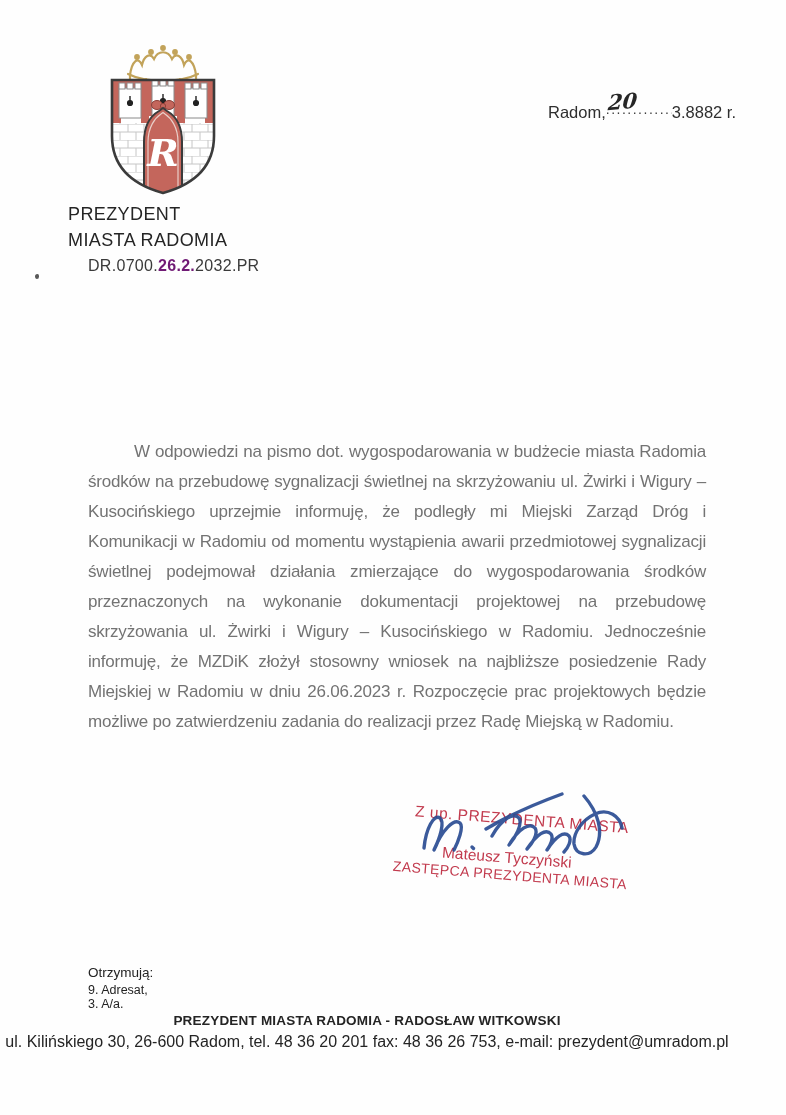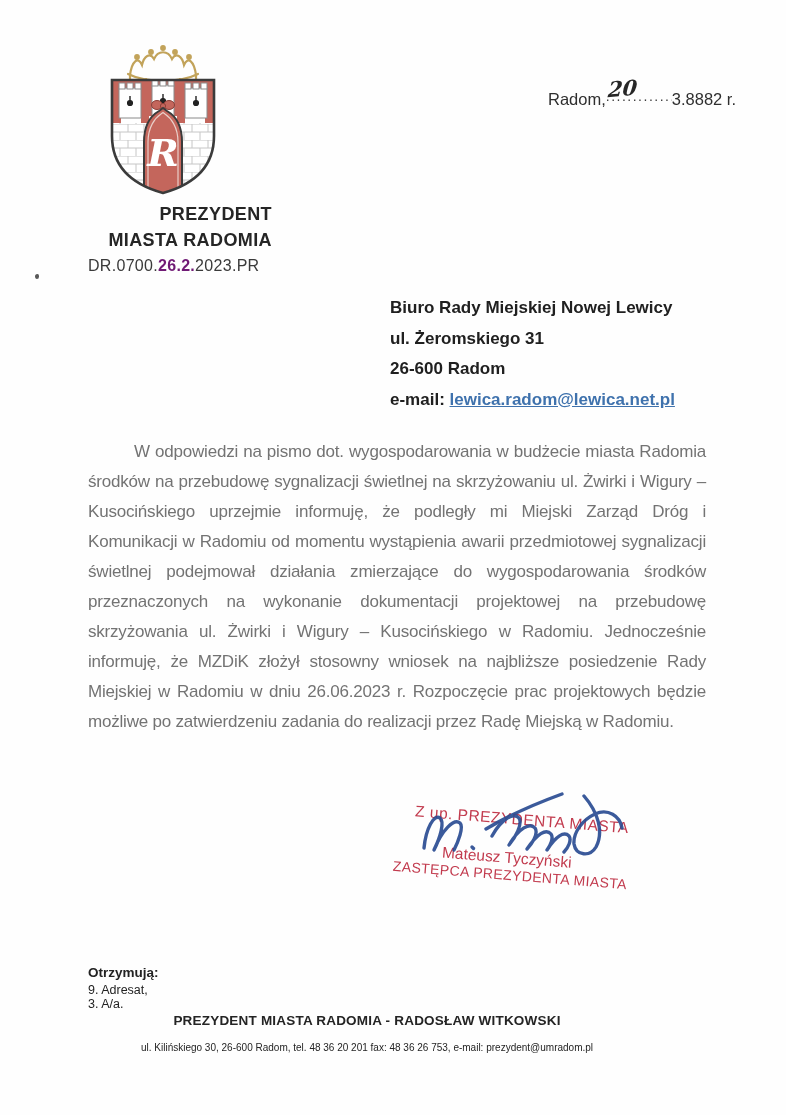--- a/index.html
+++ b/index.html
@@ -10,35 +10,35 @@
     margin:0 auto;
     background:#fefefe;
     font-family:"Liberation Sans", sans-serif;
     color:#2e2e2e;
     overflow:hidden;
   }
 
   
   .crest { position:absolute; left:104px; top:44px; width:118px; height:155px; }
   .lh-title {
-    position:absolute; left:88px; top:201px; width:184px;
-    text-align:right; font-weight:bold; color:#252525;
+    position:absolute; left:68px; top:201px; width:184px;
+    text-align:left; font-weight:normal; color:#252525;
     font-size:18px; line-height:26px; letter-spacing:.4px;
   }
   .lh-ref {
     position:absolute; left:88px; top:257px;
     font-size:16px; letter-spacing:.3px; color:#3a3a3a;
   }
   .lh-ref b { color:#701a75; }
   .speck { position:absolute; left:35px; top:274px; width:4px; height:5px;
     background:#3c3c3c; border-radius:60% 40% 55% 45%; opacity:.85; }
 
   
   .dateline {
-    position:absolute; left:548px; top:85px;
+    position:absolute; left:548px; top:98px;
     font-size:16.5px; color:#2f2f2f; white-space:nowrap;
   }
   .dayslot { position:relative; display:inline-block; width:66px; height:20px;
     vertical-align:baseline; overflow:visible; }
   .dayslot .dots { position:absolute; left:0; bottom:1px; width:66px; overflow:hidden;
     font-size:14px; letter-spacing:1.5px; color:#3d3d3d; white-space:nowrap; }
   .dayslot .hand {
     position:absolute; left:2px; top:-9px;
     font-family:"DejaVu Serif", serif; font-style:italic; font-weight:600;
     font-size:21px; color:#262626;
@@ -65,24 +65,24 @@
     position:absolute; left:398px; top:801px; width:250px; height:90px;
     color:#c23b4e; transform:rotate(4.5deg); transform-origin:0 0;
   }
   .stamp .s1 { position:absolute; left:18px; top:0; font-size:15.5px; letter-spacing:.5px; }
   .stamp .s2 { position:absolute; left:48px; top:39px; font-size:15.5px; }
   .stamp .s3 { position:absolute; left:0;  top:57px; font-size:14px; letter-spacing:.4px; }
   .signature-svg { position:absolute; left:412px; top:790px; width:235px; height:85px; z-index:3; }
 
   
   .dist { position:absolute; left:88px; top:966px; font-size:12.5px; color:#232323; line-height:14.5px; }
-  .dist .hdr { font-weight:bold; font-size:13.5px; margin-bottom:2px; }
+  .dist .hdr { font-weight:normal; font-size:13.5px; margin-bottom:2px; }
   .footer { position:absolute; left:0; top:1013px; width:734px; text-align:center; color:#242424; }
   .footer .f1 { font-size:13.5px; font-weight:bold; letter-spacing:.2px; }
-  .footer .f2 { font-size:10px; margin-top:14px; }
+  .footer .f2 { font-size:16px; margin-top:5px; }
   .footer .f3 { font-size:13px; font-weight:bold; margin-top:2px; }
 </style>
 </head>
 <body>
 
 <div class="page">
 
   <svg class="crest" viewBox="0 0 118 155" xmlns="http://www.w3.org/2000/svg">
     <defs>
       <clipPath id="shieldClip">
@@ -161,32 +161,26 @@
     </g>
 
     <path d="M8,36 L110,36 L110,92 C110,124 88,141 59,149 C30,141 8,124 8,92 Z" fill="none" stroke="#3b3b3b" stroke-width="2.6"></path>
   </svg>
 
   <div class="lh-title">
     <div>PREZYDENT</div>
     <div>MIASTA RADOMIA</div>
   </div>
 
-  <div class="lh-ref"><span>DR.0700.</span><b>26.2.</b><span>2023.PR</span></div>
+  <div class="lh-ref"><span>DR.0700.</span><b>26.2.</b><span>2032.PR</span></div>
 
   <div class="speck"></div>
 
   <div class="dateline"><span>Radom,</span><span class="dayslot"><span class="dots">......................</span><span class="hand">20</span></span><span>3.8882 r.</span></div>
 
-  <div class="recipient">
-    <div>Biuro Rady Miejskiej Nowej Lewicy</div>
-    <div>ul. Żeromskiego 31</div>
-    <div>26-600 Radom</div>
-    <div class="email-row"><span>e-mail:</span>&nbsp;<a class="email-link">lewica.radom@lewica.net.pl</a></div>
-  </div>
 
   <p class="body-par">W odpowiedzi na pismo dot. wygospodarowania w budżecie miasta Radomia środków na przebudowę sygnalizacji świetlnej na skrzyżowaniu ul. Żwirki i Wigury – Kusocińskiego uprzejmie informuję, że podległy mi Miejski Zarząd Dróg i Komunikacji w Radomiu od momentu wystąpienia awarii przedmiotowej sygnalizacji świetlnej podejmował działania zmierzające do wygospodarowania środków przeznaczonych na wykonanie dokumentacji projektowej na przebudowę skrzyżowania ul. Żwirki i Wigury – Kusocińskiego w Radomiu. Jednocześnie informuję, że MZDiK złożył stosowny wniosek na najbliższe posiedzenie Rady Miejskiej w Radomiu w dniu 26.06.2023 r. Rozpoczęcie prac projektowych będzie możliwe po zatwierdzeniu zadania do realizacji przez Radę Miejską w Radomiu.</p>
 
   <div class="stamp">
     <div class="s1">Z up. PREZYDENTA MIASTA</div>
     <div class="s2">Mateusz Tyczyński</div>
     <div class="s3">ZASTĘPCA PREZYDENTA MIASTA</div>
   </div>
 
   <svg class="signature-svg" viewBox="0 0 235 85" xmlns="http://www.w3.org/2000/svg">

